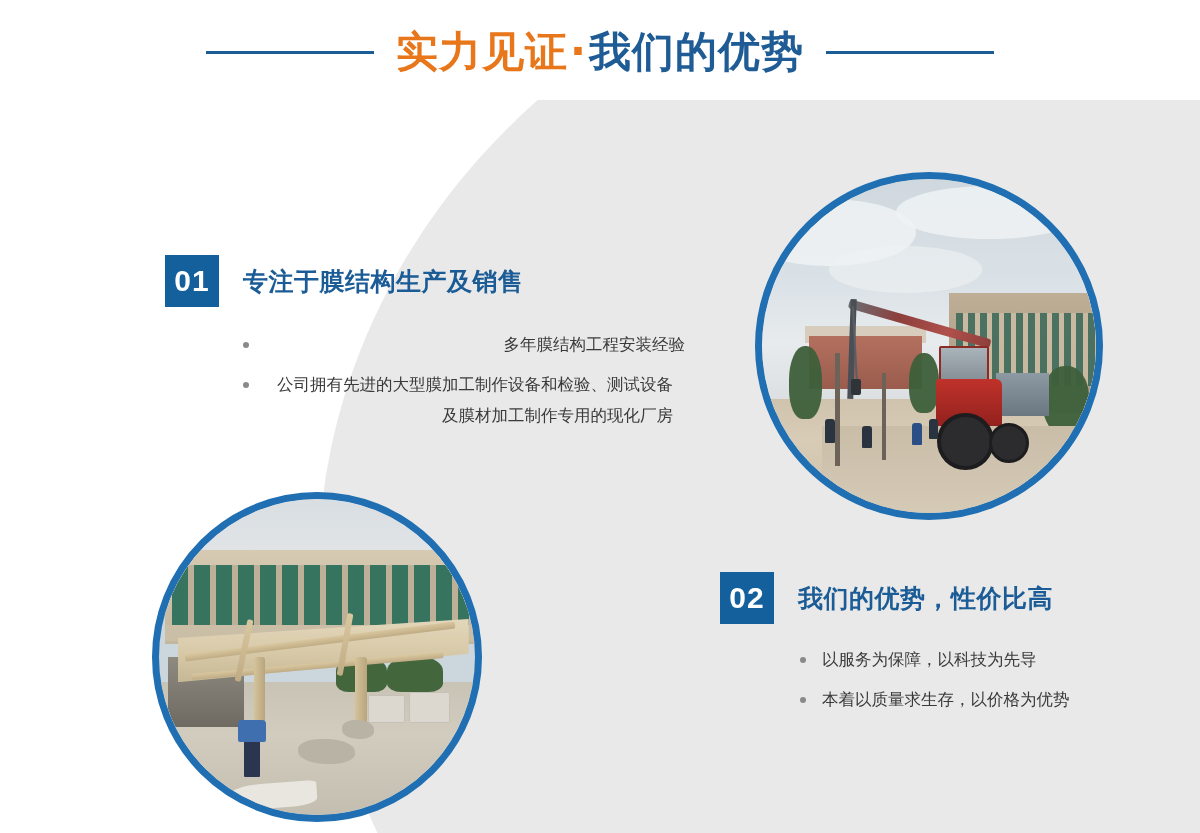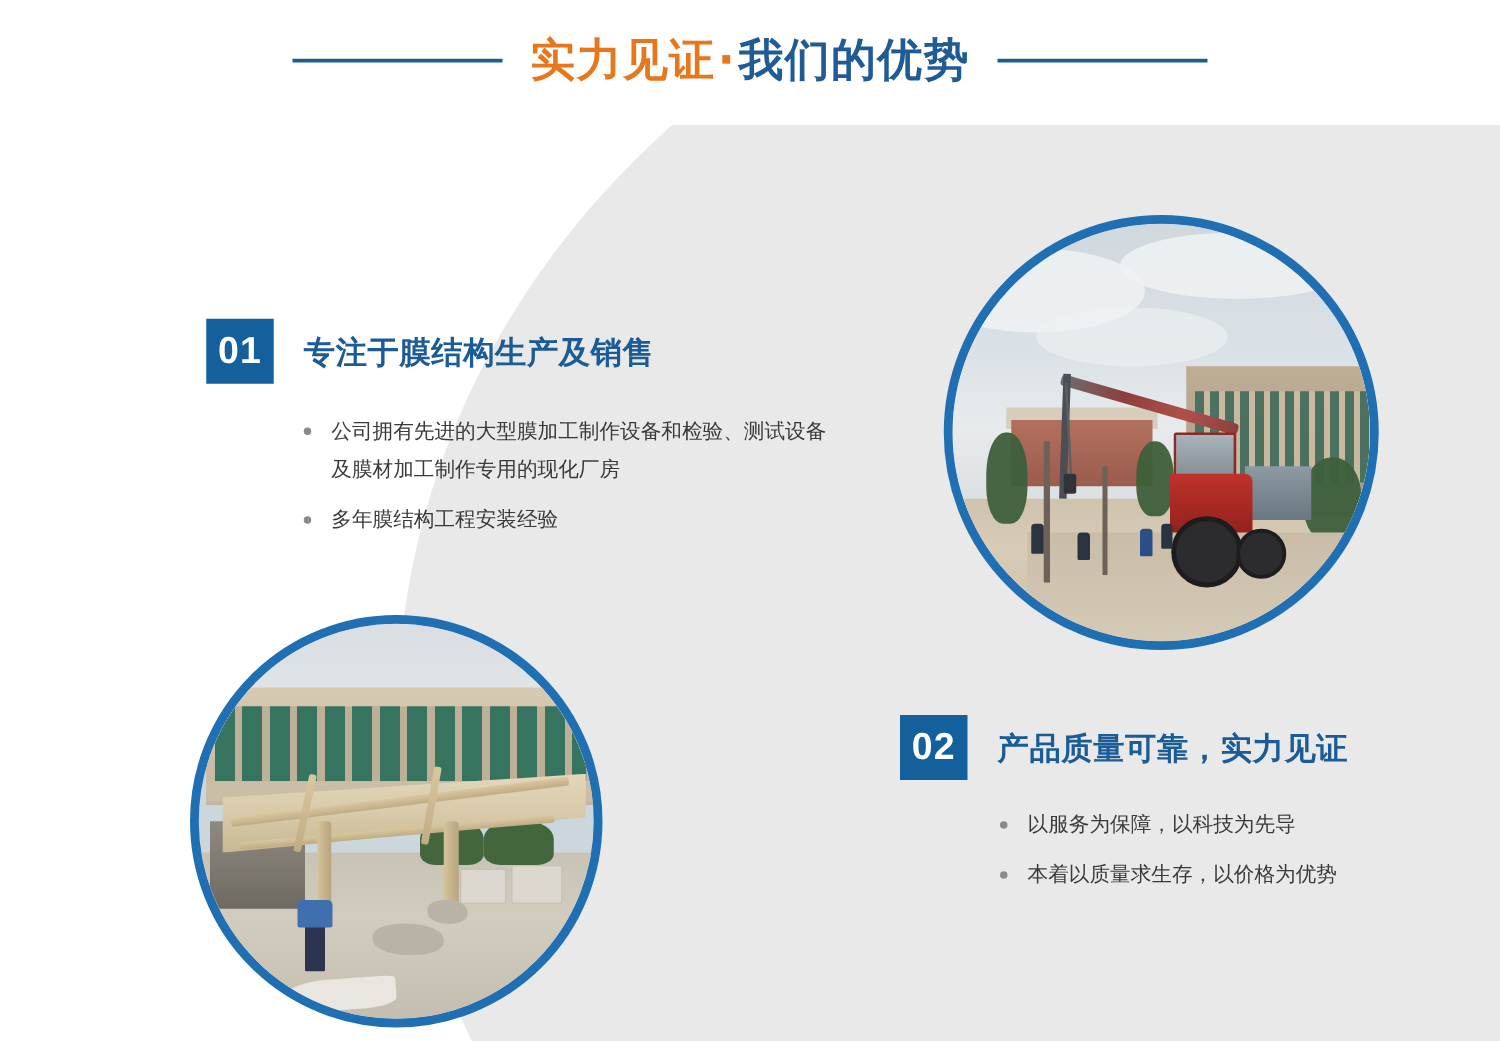--- a/index.html
+++ b/index.html
@@ -49,21 +49,21 @@
     justify-content: center;
     gap: 22px;
   }
   .title-rule {
     width: 168px;
     height: 3px;
     background: #1a5c96;
     flex: 0 0 auto;
   }
   .title-text {
-    font-size: 36px;
+    font-size: 42px;
     font-weight: bold;
     letter-spacing: 1px;
     line-height: 1.15;
     white-space: nowrap;
     font-family: "DejaVu Sans", "Liberation Sans", sans-serif;
   }
   .title-a { color: #e8761a; }
   .title-dot { color: #e8761a; padding: 0 2px; }
   .title-b { color: #1f5c96; }
 
@@ -74,21 +74,21 @@
     border: 7px solid #1f6fb2;
     overflow: hidden;
     background: #ccd6dd;
   }
   .photo-1 { left: 755px; top: 172px; width: 348px; height: 348px; }
   .photo-2 { left: 152px; top: 492px; width: 330px; height: 330px; }
   .photo-inner { position: absolute; inset: 0; overflow: hidden; border-radius: 50%; }
 
   
   .block { position: absolute; }
-  .block-1 { left: 165px; top: 255px; width: 520px; }
+  .block-1 { left: 165px; top: 255px; width: 520px; text-align: right; }
   .block-2 { left: 720px; top: 572px; width: 420px; }
 
   .block-head {
     display: flex;
     align-items: center;
     gap: 24px;
   }
   .num-badge {
     width: 54px; height: 52px;
     background: #14609c;
@@ -281,29 +281,29 @@
       <div class="p2-fabric"></div>
     </div>
   </div>
 
   <div class="block block-1">
     <div class="block-head">
       <span class="num-badge">01</span>
       <span class="block-title">专注于膜结构生产及销售</span>
     </div>
     <ul class="bullets">
+      <li class="bullet">多年膜结构工程安装经验</li>
       <li class="bullet wide">公司拥有先进的大型膜加工制作设备和检验、测试设备及膜材加工制作专用的现化厂房</li>
-      <li class="bullet">多年膜结构工程安装经验</li>
     </ul>
   </div>
 
   <div class="block block-2">
     <div class="block-head">
       <span class="num-badge">02</span>
-      <span class="block-title">产品质量可靠，实力见证</span>
+      <span class="block-title">我们的优势，性价比高</span>
     </div>
     <ul class="bullets">
       <li class="bullet">以服务为保障，以科技为先导</li>
       <li class="bullet">本着以质量求生存，以价格为优势</li>
     </ul>
   </div>
 
 </div>
 
 </body></html>

